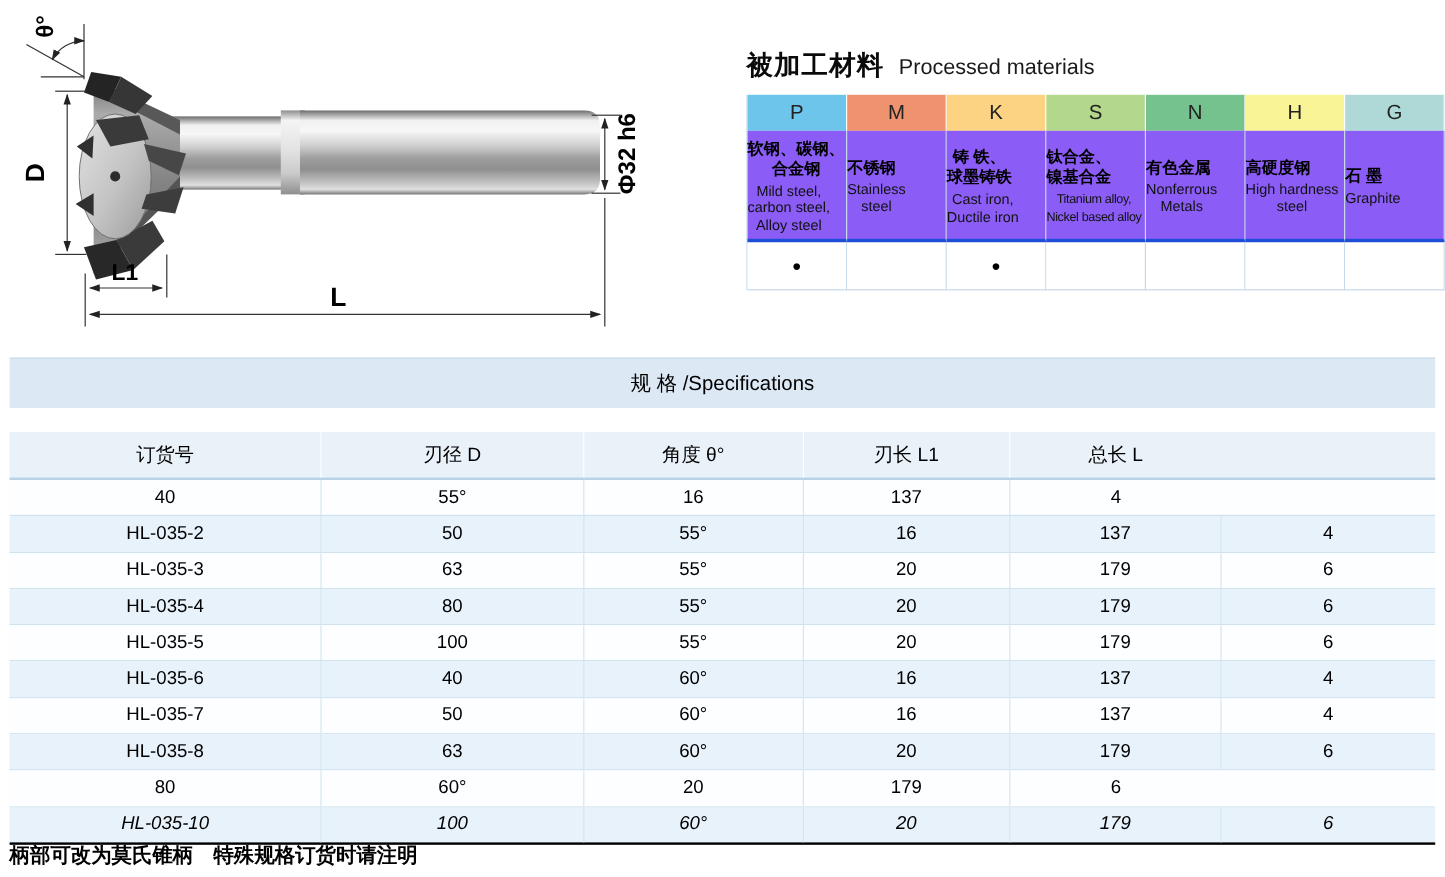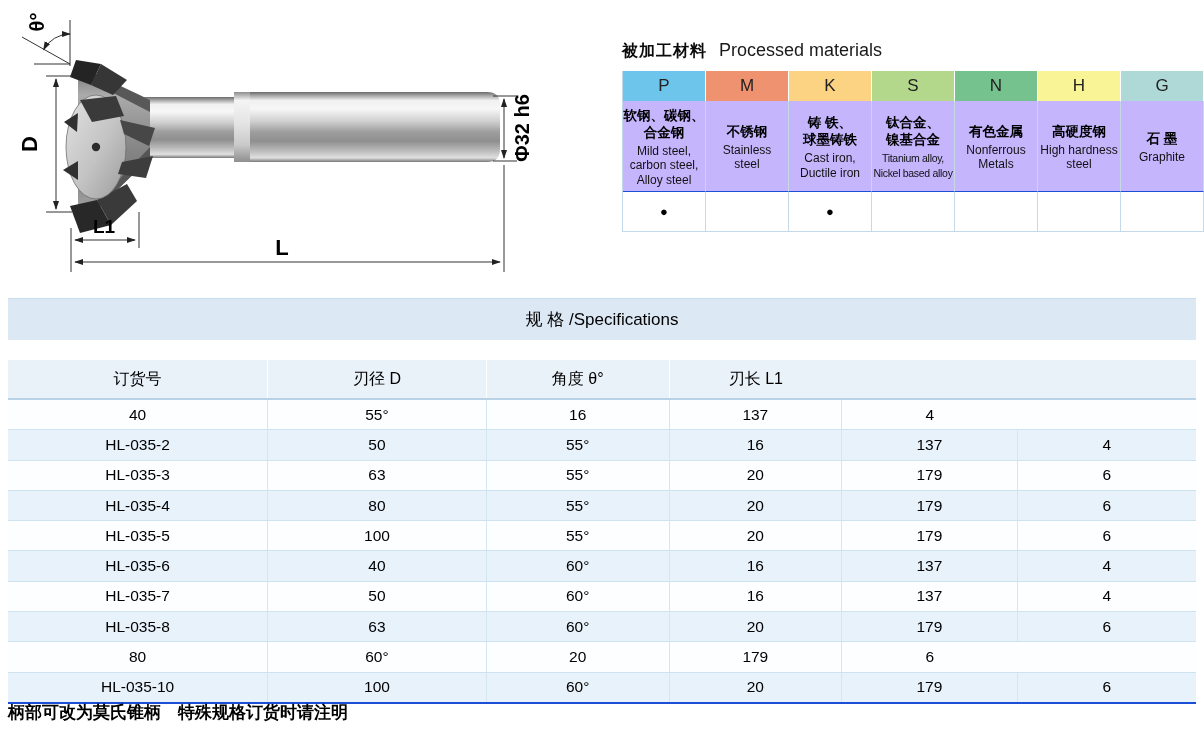--- a/index.html
+++ b/index.html
@@ -5,48 +5,48 @@
   html,body{margin:0;padding:0;}
   body{
     width:1204px;height:731px;position:relative;background:#ffffff;
     font-family:"Liberation Sans","DejaVu Sans",sans-serif;overflow:hidden;color:#111;
   }
   
   #drawing{position:absolute;left:0;top:0;width:590px;height:292px;}
   
   #materials{position:absolute;left:622px;top:40px;width:582px;}
   .mat-title{display:flex;align-items:baseline;gap:12px;margin-bottom:9px;}
-  .mat-title .cn{font-size:16px;font-weight:bold;color:#0a0a0a;letter-spacing:1px;}
+  .mat-title .cn{font-size:22px;font-weight:bold;color:#0a0a0a;letter-spacing:1px;}
   .mat-title .en{font-size:18px;font-weight:500;color:#1a1a1a;}
   .mat-table{display:grid;grid-template-columns:repeat(7,1fr);border-left:1px solid #c6d9e8;}
   .mcol{display:contents;}
   .mat-head{grid-row:1;height:30px;display:flex;align-items:center;justify-content:center;
     font-size:17px;font-weight:500;color:#222;border-right:1px solid #fff;}
-  .mat-desc{grid-row:2;height:88px;background:#c4b5fd;border-right:1px solid #c6d9e8;
-    border-bottom:1px solid #1d4ed8;display:flex;flex-direction:column;align-items:center;
+  .mat-desc{grid-row:2;height:88px;background:#8b5cf6;border-right:1px solid #c6d9e8;
+    border-bottom:3px solid #1d4ed8;display:flex;flex-direction:column;align-items:flex-start;
     justify-content:center;text-align:center;padding-top:2px;}
   .cn-line{font-size:13.5px;font-weight:bold;line-height:17px;color:#000;}
   .en-line{font-size:12px;line-height:14.5px;color:#111;}
   .mat-desc .en-block{margin-top:3px;}
   .mcol4 .en-line{font-size:10.5px;letter-spacing:-0.3px;}
   .mat-dot{grid-row:3;height:39px;background:#fff;border-right:1px solid #c6d9e8;
     border-bottom:1px solid #c6d9e8;display:flex;align-items:center;justify-content:center;
     font-size:13px;color:#000;}
   
   #spec{position:absolute;left:8px;top:298px;width:1188px;}
   .spec-title{height:41px;background:#dce8f4;border-top:1px solid #c9dcec;
     display:flex;align-items:center;justify-content:center;font-size:17px;font-weight:500;color:#000000;}
   .spec-gap{height:2px;background:#ffffff;}
   .spec-head{display:grid;grid-template-columns:21.9% 18.4% 15.4% 14.5% 14.8% 15%;
     height:38px;background:#e9f1f9;border-bottom:2px solid #b9d2e5;margin-top:18px;}
   .spec-head .spec-cell{border-right:1px solid rgba(255,255,255,.95);font-weight:500;font-size:16px;}
   .spec-row{display:grid;grid-template-columns:21.9% 18.4% 15.4% 14.5% 14.8% 15%;
     height:29.3px;border-bottom:1px solid #cfe2ef;background:#fdfeff;}
   .spec-row:nth-child(even){background:#e8f2fa;}
-  .spec-body .spec-row:last-child{border-bottom:2px solid #1d4ed8;}
+  .spec-body .spec-row:last-child{border-bottom:2px solid #000000;font-style:italic;}
   .spec-cell{display:flex;align-items:center;justify-content:center;font-size:15.5px;
     font-weight:500;color:#000;border-right:1px solid #d5e6f1;}
   .spec-cell:last-child{border-right:none;}
   
   #note{position:absolute;left:8px;top:701px;font-size:17px;font-weight:bold;color:#000;}
 </style>
 </head>
 <body>
 
 <svg id="drawing" viewBox="0 0 590 292" xmlns="http://www.w3.org/2000/svg">
@@ -251,20 +251,21 @@
 </div>
 
 <div id="spec">
   <div class="spec-title">规 格 /Specifications</div>
   <div class="spec-gap"></div>
   <div class="spec-head">
     <div class="spec-cell">订货号</div>
     <div class="spec-cell">刃径 D</div>
     <div class="spec-cell">角度 θ°</div>
     <div class="spec-cell">刃长 L1</div>
+    <div class="spec-cell">总长 L</div>
   </div>
   <div class="spec-body" id="spec-body">
       <div class="spec-row">
         <div class="spec-cell">40</div>
         <div class="spec-cell">55°</div>
         <div class="spec-cell">16</div>
         <div class="spec-cell">137</div>
         <div class="spec-cell">4</div>
       </div>
       <div class="spec-row">

